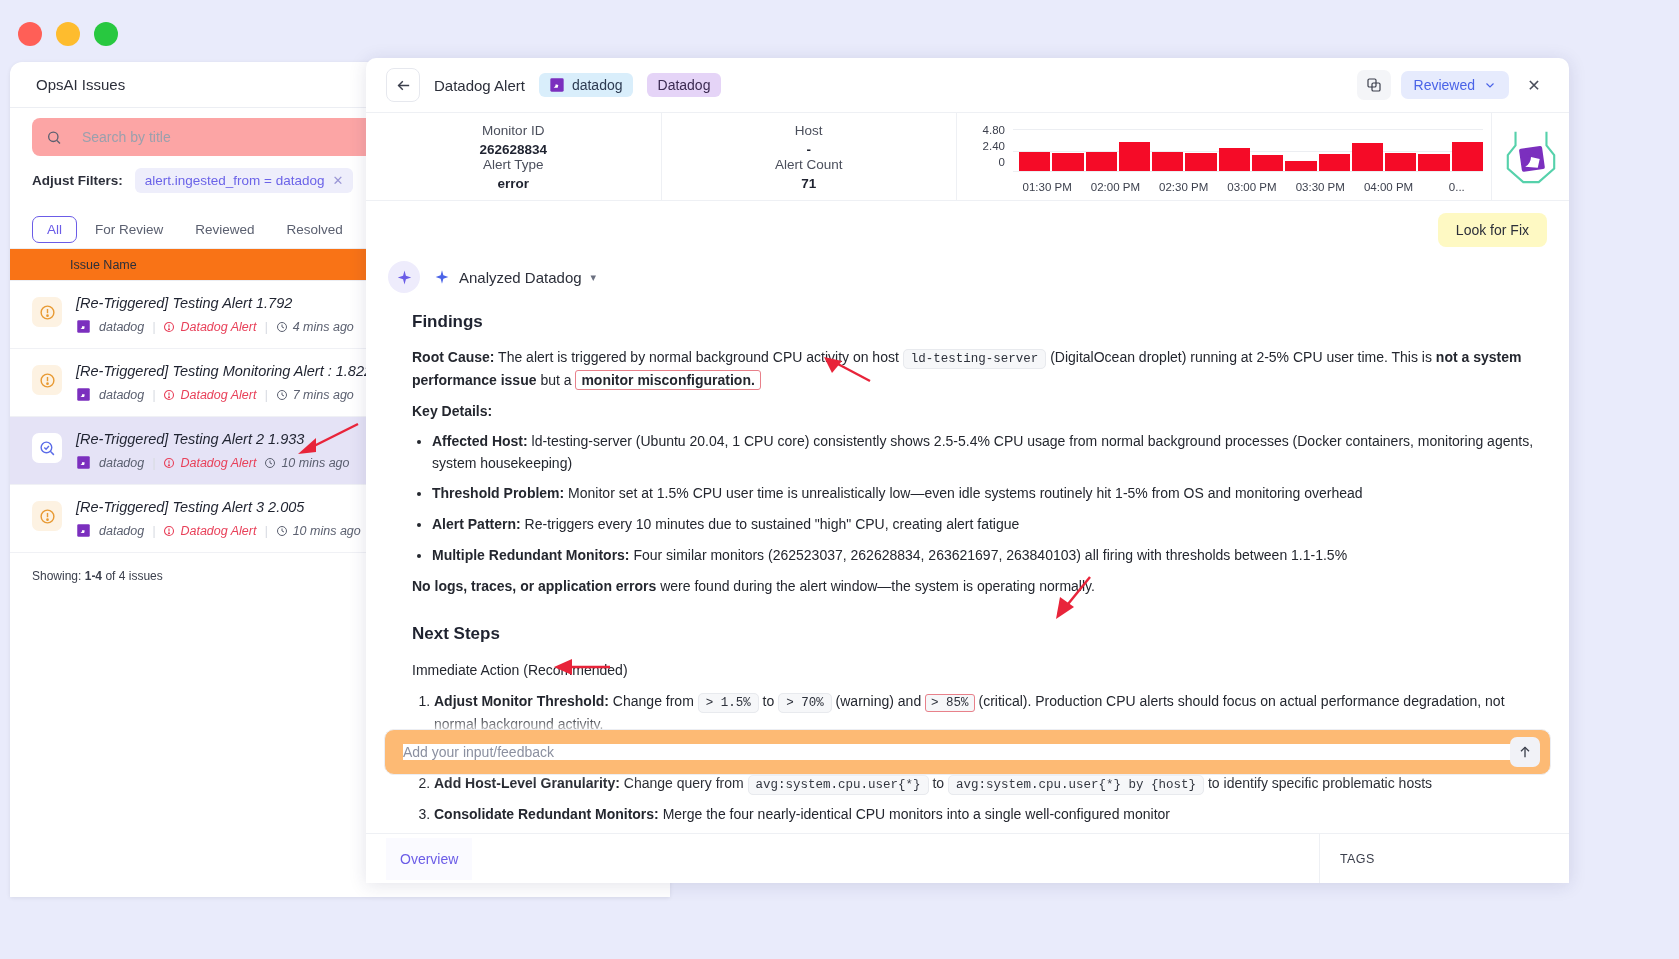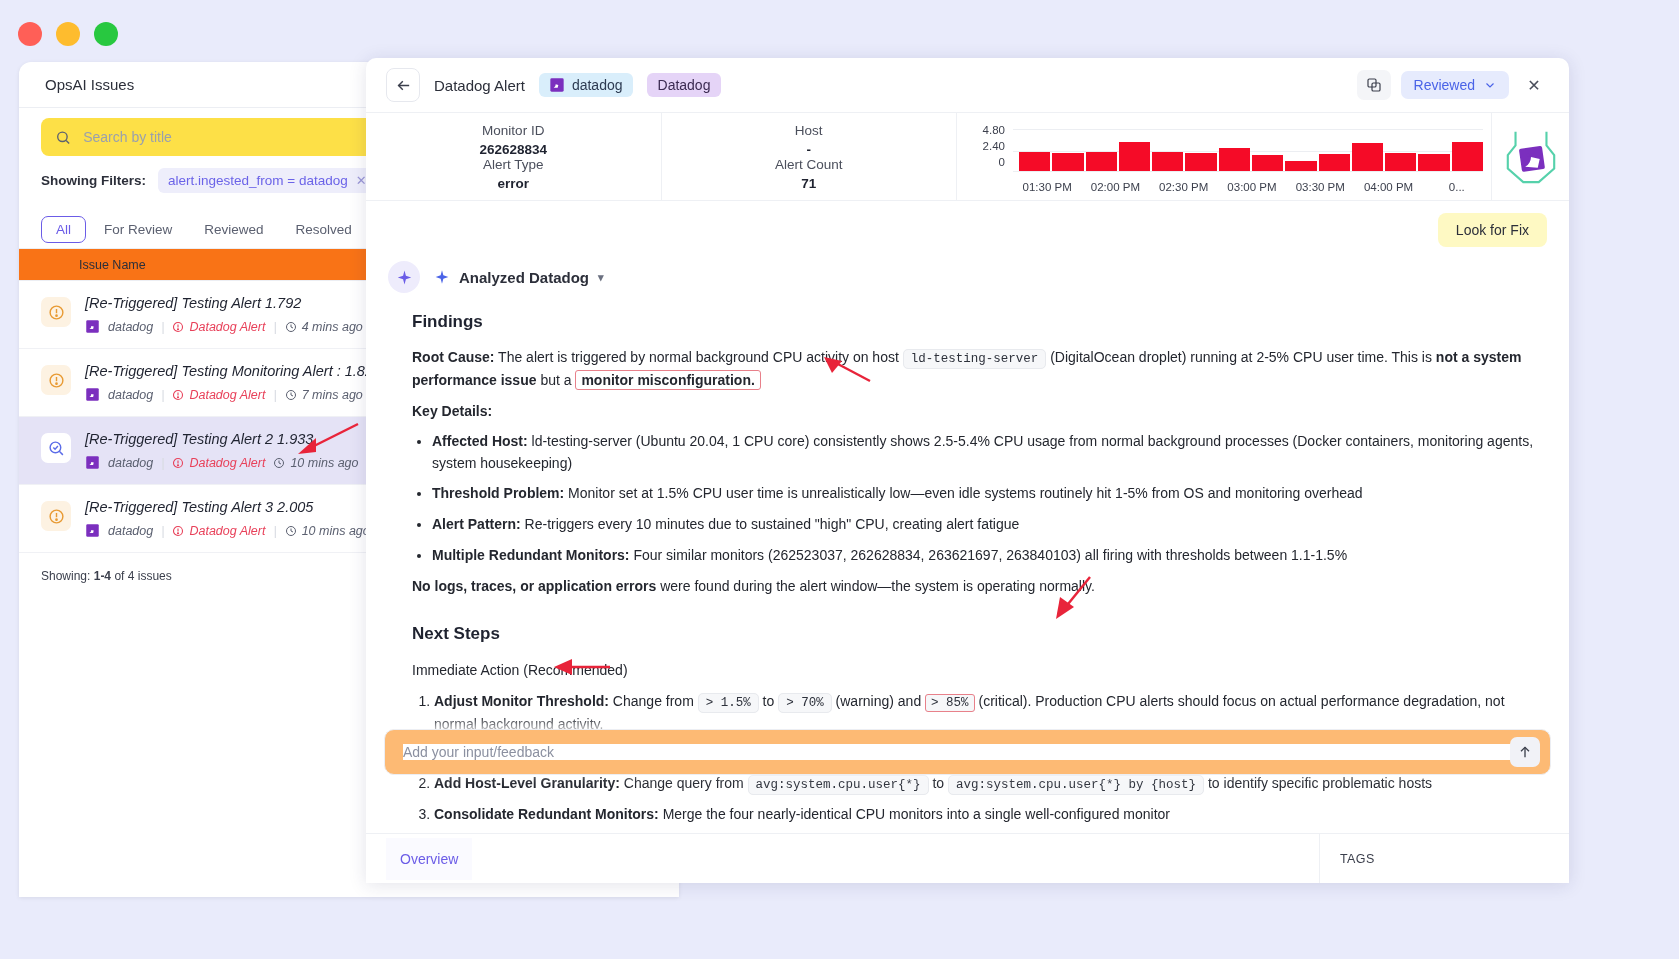--- a/index.html
+++ b/index.html
@@ -13,35 +13,35 @@
 
   
   .traffic { position: absolute; top: 22px; left: 18px; display: flex; gap: 14px; }
   .tl { width: 24px; height: 24px; border-radius: 50%; }
   .tl.red { background: #ff5f57; }
   .tl.yellow { background: #febc2e; }
   .tl.green { background: #28c840; }
 
   
   .left-panel {
-    position: absolute; left: 19px; top: 62px;
+    position: absolute; left: 10px; top: 62px;
     width: 660px; height: 835px;
     background: #fff; border-radius: 12px 12px 0 0;
     box-shadow: 0 1px 4px rgba(0,0,0,.08);
     overflow: hidden;
   }
   .lp-title {
     height: 46px; display: flex; align-items: center;
     padding: 0 26px; font-size: 15px; color: #2c2f3a;
     border-bottom: 1px solid #eceef3;
   }
   .lp-search-wrap { padding: 10px 22px 0 22px; }
   .search-box {
-    display: flex; align-items: center; gap: 12px;
-    background: #fde047; border-radius: 8px;
+    display: flex; align-items: center; gap: 20px;
+    background: #fca5a5; border-radius: 8px;
     height: 38px; padding: 0 14px;
   }
   .search-box input {
     border: 0; background: transparent; outline: none;
     font-size: 14px; color: #4b4f5c; width: 100%;
     font-family: "Liberation Sans", sans-serif;
   }
   .search-box input::placeholder { color: #9aa0ad; }
   .filters-row {
     display: flex; align-items: center; gap: 12px;
@@ -170,21 +170,21 @@
   .lff-btn {
     background: #fef9c3; color: #2c2f3a; border-radius: 8px;
     padding: 9px 18px; font-size: 14px; cursor: pointer;
   }
   .analysis { padding: 14px 30px 0 22px; }
   .an-head { display: flex; align-items: center; gap: 14px; margin-bottom: 16px; }
   .spark-circle {
     width: 32px; height: 32px; border-radius: 50%; background: #eeecfc;
     display: flex; align-items: center; justify-content: center; flex: none;
   }
-  .an-label { display: inline-flex; align-items: center; gap: 9px; font-size: 15px; font-weight: bold; color: #2c2f3a; }
+  .an-label { display: inline-flex; align-items: center; gap: 9px; font-size: 15px; font-weight: normal; color: #2c2f3a; }
   .caret { color: #6b7080; font-size: 11px; }
   .body-text { font-size: 14px; color: #24272f; line-height: 1.55; padding-left: 24px; }
   .h-sec { font-size: 17px; font-weight: bold; color: #1f2330; margin: 4px 0 12px 0; }
   .h-sub { font-size: 14px; font-weight: bold; color: #24272f; margin: 10px 0 8px 0; }
   .p { margin: 0 0 6px 0; }
   .code {
     font-family: "Liberation Mono", monospace; font-size: 12.5px;
     background: #f6f7f9; border: 1px solid #e8eaee; border-radius: 5px;
     padding: 2px 7px; color: #2d313b; white-space: nowrap;
   }
@@ -245,21 +245,21 @@
     <div class="search-box">
       <svg width="17" height="17" viewBox="0 0 24 24" fill="none" stroke="#5b6070" stroke-width="2">
         <circle cx="11" cy="11" r="7"></circle>
           <line x1="16.5" y1="16.5" x2="21" y2="21"></line>
       </svg>
       <input type="text" placeholder="Search by title" style="">
     </div>
   </div>
 
   <div class="filters-row">
-    <span class="filters-label">Showing Filters:</span>
+    <span class="filters-label">Adjust Filters:</span>
     <span class="chip">
       <span>alert.ingested_from = datadog</span>
       <span class="x">✕</span>
     </span>
     <span class="chip-ghost">C</span>
   </div>
 
   <div class="tabs-row">
     <div class="tab active">All</div>
     <div class="tab">For Review</div>

